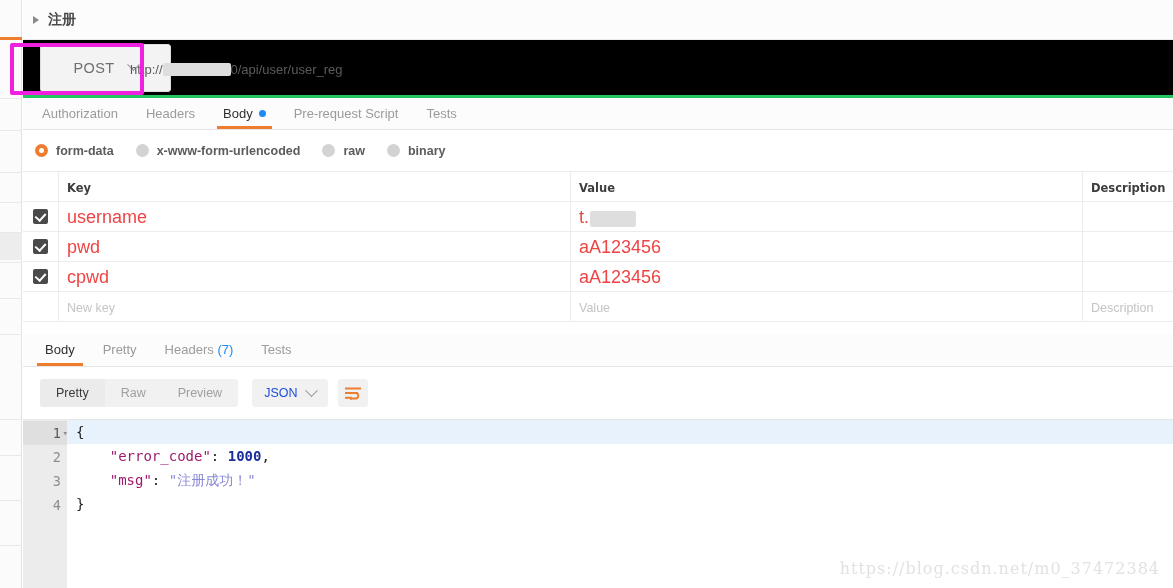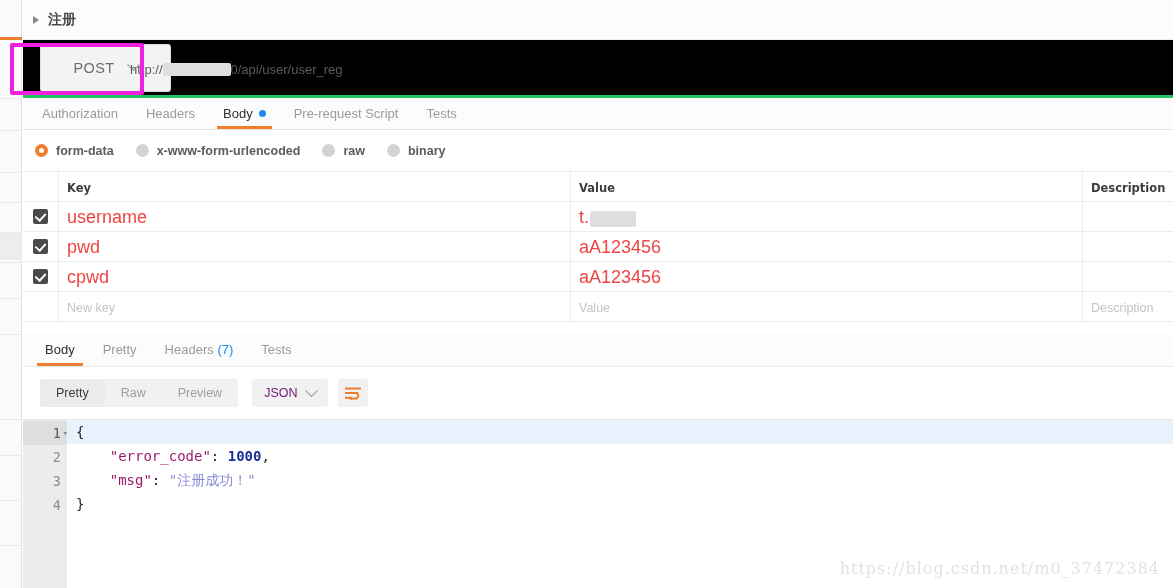--- a/index.html
+++ b/index.html
@@ -154,21 +154,21 @@
   .seg {
     height:28px; background:#f1f1f1; border-radius:3px; display:flex; align-items:flex-start;
     margin-left:14px;
   }
   .seg-item { padding:0 16px; height:28px; line-height:28px; font-size:12.5px; color:#9f9f9f; }
   .seg-item.on { color:#3a3a3a; background:#ebebeb; border-radius:3px; }
   .fmt-box {
     height:28px; background:#f1f1f1; border-radius:3px; display:flex; align-items:center;
     gap:10px; padding:0 12px; margin-left:14px;
   }
-  .fmt-label { font-size:12.5px; color:#701a75; }
+  .fmt-label { font-size:12.5px; color:#1d4ed8; }
   .wrap-btn {
     width:30px; height:28px; background:#f1f1f1; border-radius:3px; margin-left:10px;
     display:flex; align-items:center; justify-content:center;
   }
 
   
   .code-wrap {
     position:absolute; left:23px; top:419px; width:1150px; height:169px;
     background:#fff; border-top:1px solid #e6e6e6; display:flex;
   }

